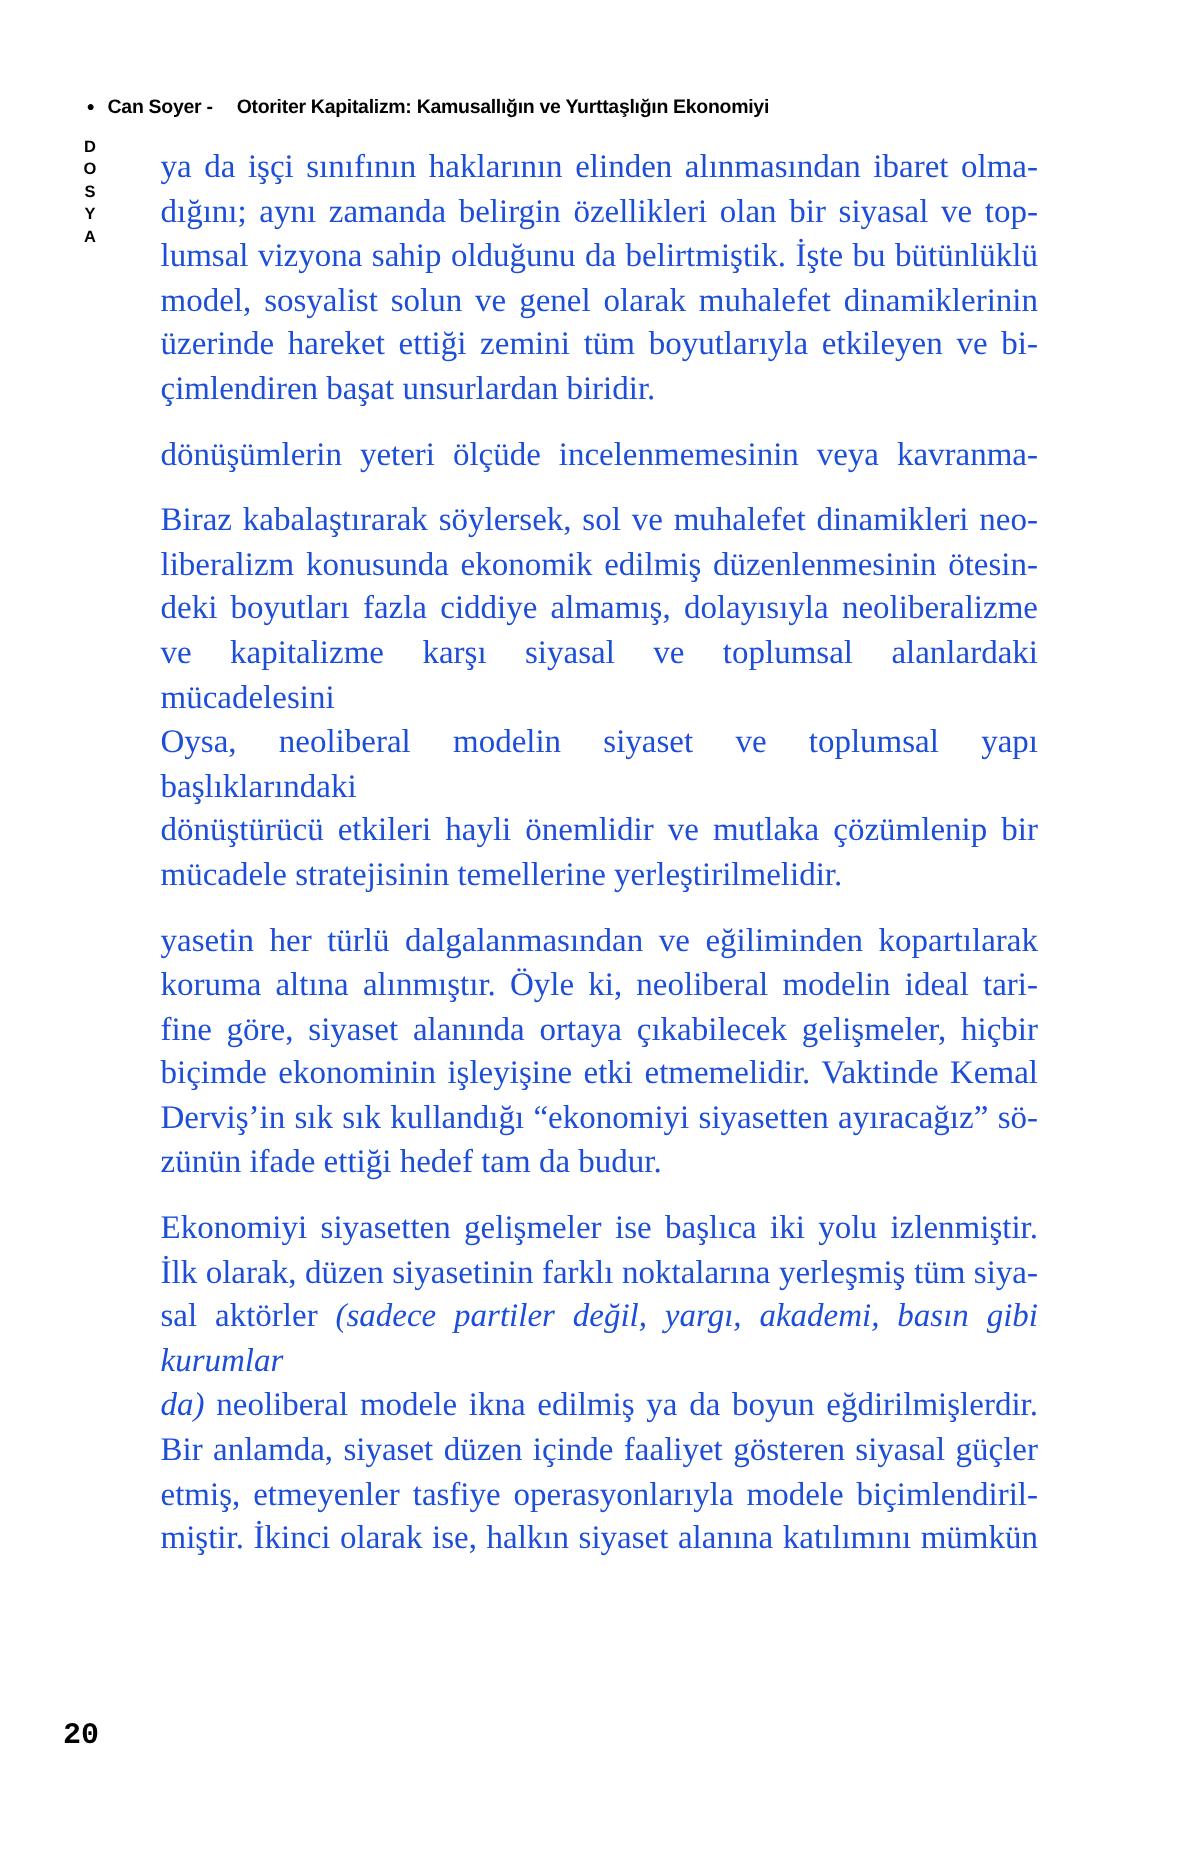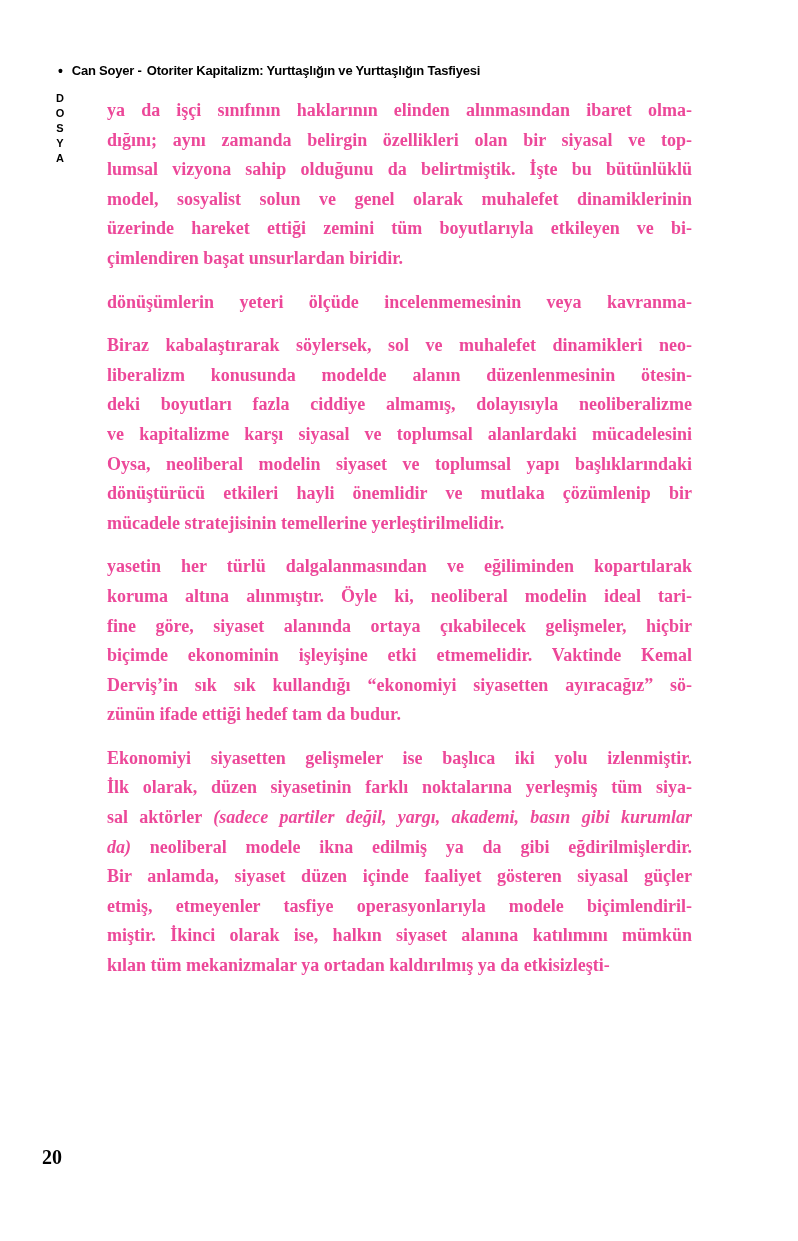--- a/index.html
+++ b/index.html
@@ -19,21 +19,21 @@
     display: flex;
     align-items: baseline;
     font-family: "Liberation Sans", sans-serif;
     font-size: 13px;
     font-weight: 700;
     letter-spacing: -0.2px;
     color: #000;
     white-space: nowrap;
   }
   .header .bullet { font-size: 14px; margin-right: 9px; position: relative; top: 1px; }
-  .header .author { margin-right: 5px; font-weight: 700; }
+  .header .author { margin-right: 16px; font-weight: 700; }
   .header .title { font-weight: 700; }
   .dosya {
     position: absolute;
     left: 54px;
     top: 92px;
     writing-mode: vertical-rl;
     text-orientation: upright;
     font-family: "Liberation Sans", sans-serif;
     font-size: 11px;
     font-weight: 700;
@@ -41,88 +41,86 @@
     color: #000;
   }
   .body-text {
     position: absolute;
     left: 107px;
     top: 96px;
     width: 585px;
   }
   .paragraph { margin: 0 0 14px 0; }
   .line {
-    font-size: 18px;
+    font-size: 22px;
     line-height: 29.6px;
     text-align: justify;
     text-align-last: justify;
-    color: #ec4899;
-    font-weight: bold;
+    color: #1d4ed8;
   }
   .line.last { text-align-last: left; }
   .italic { font-style: italic; }
   .pagenum {
     position: absolute;
     left: 42px;
     top: 1146px;
-    font-family: Liberation Serif, serif;
+    font-family: Liberation Mono, monospace;
     font-size: 20px;
     font-weight: 700;
     color: #000;
   }
 </style>
 </head>
 <body>
 
 <div class="page">
 
   <div class="header">
     <span class="bullet">•</span>
     <span class="author">Can Soyer -</span>
-    <span class="title">Otoriter Kapitalizm: Yurttaşlığın ve Yurttaşlığın Tasfiyesi</span>
+    <span class="title">Otoriter Kapitalizm: Kamusallığın ve Yurttaşlığın Ekonomiyi</span>
   </div>
 
   <div class="dosya">DOSYA</div>
 
   <div class="body-text" id="body-text">
       <div class="paragraph">
         <div class="line"><span>ya da işçi sınıfının haklarının elinden alınmasından ibaret olma-</span></div>
         <div class="line"><span>dığını; aynı zamanda belirgin özellikleri olan bir siyasal ve top-</span></div>
         <div class="line"><span>lumsal vizyona sahip olduğunu da belirtmiştik. İşte bu bütünlüklü</span></div>
         <div class="line"><span>model, sosyalist solun ve genel olarak muhalefet dinamiklerinin</span></div>
         <div class="line"><span>üzerinde hareket ettiği zemini tüm boyutlarıyla etkileyen ve bi-</span></div>
         <div class="line last"><span>çimlendiren başat unsurlardan biridir.</span></div>
       </div>
       <div class="paragraph">
         <div class="line"><span>dönüşümlerin yeteri ölçüde incelenmemesinin veya kavranma-</span></div>
       </div>
       <div class="paragraph">
         <div class="line"><span>Biraz kabalaştırarak söylersek, sol ve muhalefet dinamikleri neo-</span></div>
-        <div class="line"><span>liberalizm konusunda modelde alanın düzenlenmesinin ötesin-</span></div>
+        <div class="line"><span>liberalizm konusunda ekonomik edilmiş düzenlenmesinin ötesin-</span></div>
         <div class="line"><span>deki boyutları fazla ciddiye almamış, dolayısıyla neoliberalizme</span></div>
         <div class="line"><span>ve kapitalizme karşı siyasal ve toplumsal alanlardaki mücadelesini</span></div>
         <div class="line"><span>Oysa, neoliberal modelin siyaset ve toplumsal yapı başlıklarındaki</span></div>
         <div class="line"><span>dönüştürücü etkileri hayli önemlidir ve mutlaka çözümlenip bir</span></div>
         <div class="line last"><span>mücadele stratejisinin temellerine yerleştirilmelidir.</span></div>
       </div>
       <div class="paragraph">
         <div class="line"><span>yasetin her türlü dalgalanmasından ve eğiliminden kopartılarak</span></div>
         <div class="line"><span>koruma altına alınmıştır. Öyle ki, neoliberal modelin ideal tari-</span></div>
         <div class="line"><span>fine göre, siyaset alanında ortaya çıkabilecek gelişmeler, hiçbir</span></div>
         <div class="line"><span>biçimde ekonominin işleyişine etki etmemelidir. Vaktinde Kemal</span></div>
         <div class="line"><span>Derviş’in sık sık kullandığı “ekonomiyi siyasetten ayıracağız” sö-</span></div>
         <div class="line last"><span>zünün ifade ettiği hedef tam da budur.</span></div>
       </div>
       <div class="paragraph">
         <div class="line"><span>Ekonomiyi siyasetten gelişmeler ise başlıca iki yolu izlenmiştir.</span></div>
         <div class="line"><span>İlk olarak, düzen siyasetinin farklı noktalarına yerleşmiş tüm siya-</span></div>
         <div class="line"><span>sal aktörler </span><span class="italic">(sadece partiler değil, yargı, akademi, basın gibi kurumlar</span></div>
-        <div class="line"><span class="italic">da)</span><span> neoliberal modele ikna edilmiş ya da gibi eğdirilmişlerdir.</span></div>
+        <div class="line"><span class="italic">da)</span><span> neoliberal modele ikna edilmiş ya da boyun eğdirilmişlerdir.</span></div>
         <div class="line"><span>Bir anlamda, siyaset düzen içinde faaliyet gösteren siyasal güçler</span></div>
         <div class="line"><span>etmiş, etmeyenler tasfiye operasyonlarıyla modele biçimlendiril-</span></div>
         <div class="line"><span>miştir. İkinci olarak ise, halkın siyaset alanına katılımını mümkün</span></div>
-        <div class="line last"><span>kılan tüm mekanizmalar ya ortadan kaldırılmış ya da etkisizleşti-</span></div>
       </div>
     </div>
 
   <div class="pagenum">20</div>
 
 </div>
 
 </body></html>

